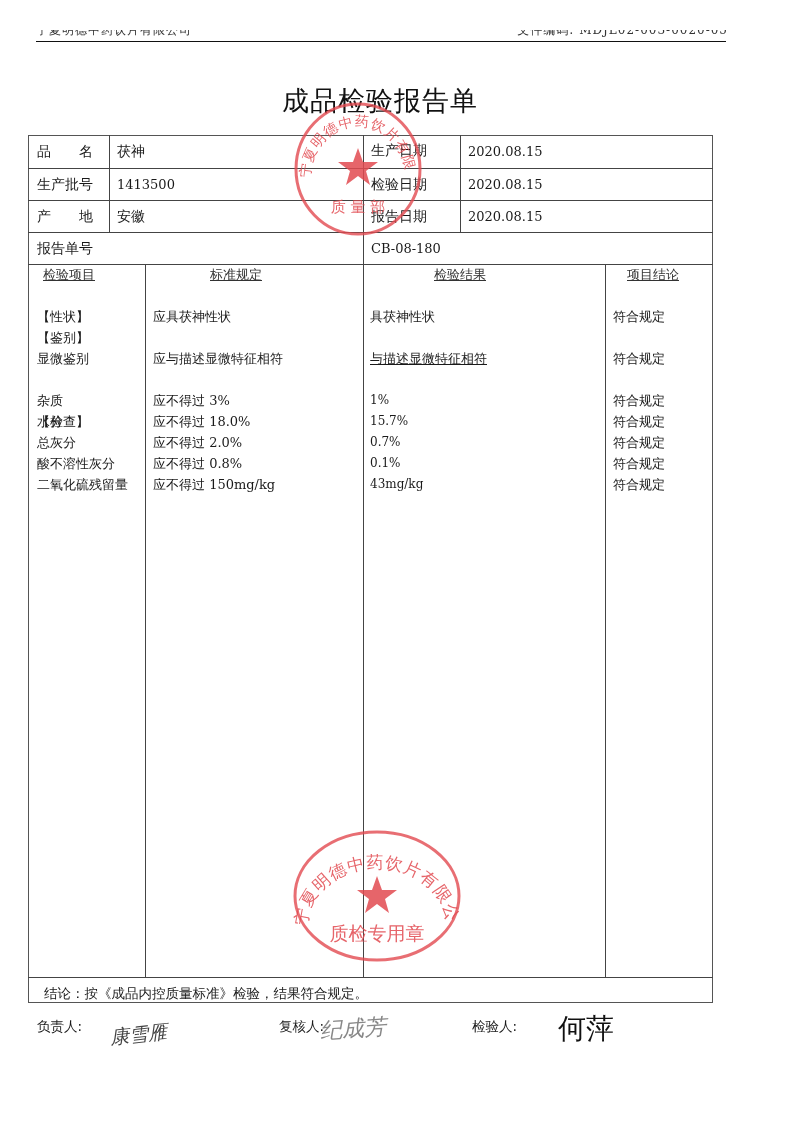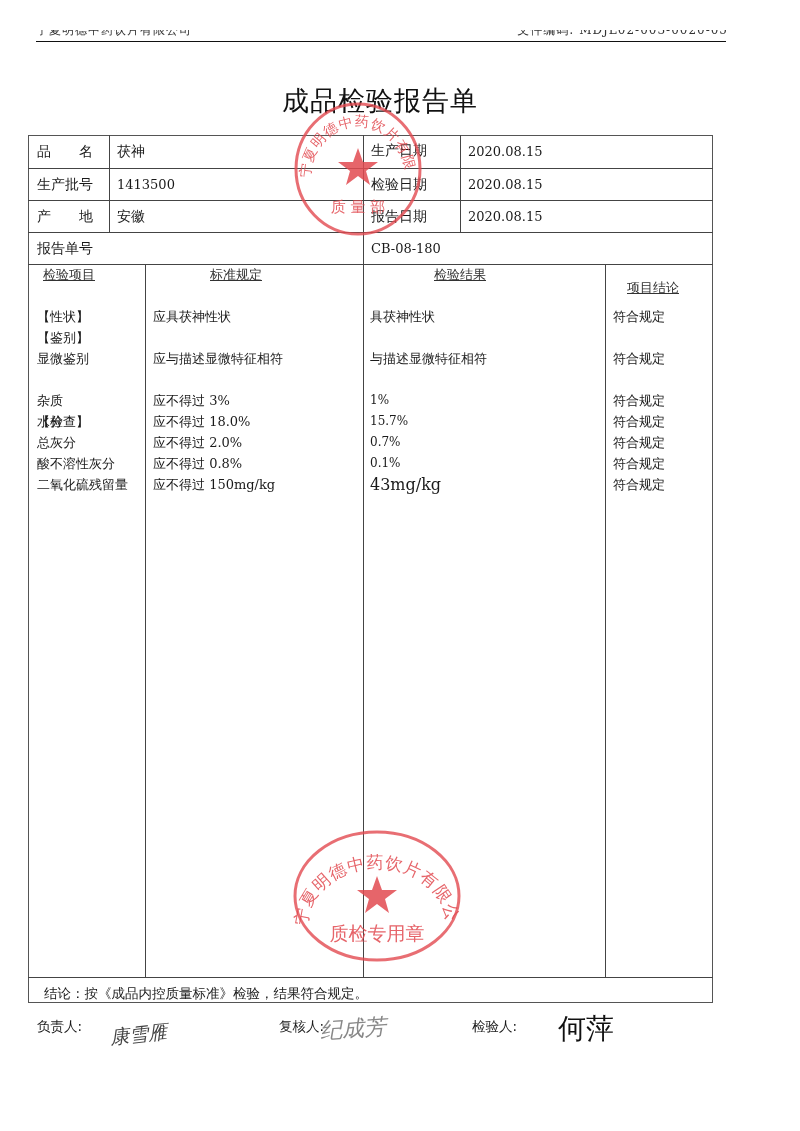--- a/index.html
+++ b/index.html
@@ -65,32 +65,32 @@
 <div class="cell" style="left:117px;top:206px;">安徽</div>
 <div class="cell" style="left:371px;top:206px;">报告日期</div>
 <div class="cell mono" style="left:468px;top:207px;">2020.08.15</div>
 
 <div class="cell" style="left:37px;top:238px;">报告单号</div>
 <div class="cell mono" style="left:371px;top:239px;">CB-08-180</div>
 
 <div class="colhead" style="left:43px;">检验项目</div>
 <div class="colhead" style="left:210px;">标准规定</div>
 <div class="colhead" style="left:434px;">检验结果</div>
-<div class="colhead" style="left:627px;margin-top:13px;">项目结论</div>
+<div class="colhead" style="left:627px;">项目结论</div>
 
 <div class="row" style="left:37px;top:306px;">【性状】</div>
 <div class="row" style="left:153px;top:306px;">应具茯神性状</div>
 <div class="row" style="left:370px;top:306px;">具茯神性状</div>
 <div class="row" style="left:613px;top:306px;">符合规定</div>
 
 <div class="row" style="left:37px;top:327px;">【鉴别】</div>
 
 <div class="row" style="left:37px;top:348px;">显微鉴别</div>
 <div class="row" style="left:153px;top:348px;">应与描述显微特征相符</div>
-<div class="row" style="left:370px;top:348px;">与描述显微特征相符</div>
+<div class="row" style="left:370px;top:348px;text-decoration:underline;">与描述显微特征相符</div>
 <div class="row" style="left:613px;top:348px;">符合规定</div>
 
 <div class="row" style="left:37px;top:369px;margin-top:42px;">【检查】</div>
 
 <div class="row" style="left:37px;top:390px;">杂质</div>
 <div class="row" style="left:153px;top:390px;">应不得过 3%</div>
 <div class="row" style="left:370px;top:390px;font-size:12px;">1%</div>
 <div class="row" style="left:613px;top:390px;">符合规定</div>
 
 <div class="row" style="left:37px;top:411px;">水分</div>
@@ -103,21 +103,21 @@
 <div class="row" style="left:370px;top:432px;font-size:12px;">0.7%</div>
 <div class="row" style="left:613px;top:432px;">符合规定</div>
 
 <div class="row" style="left:37px;top:453px;">酸不溶性灰分</div>
 <div class="row" style="left:153px;top:453px;">应不得过 0.8%</div>
 <div class="row" style="left:370px;top:453px;font-size:12px;">0.1%</div>
 <div class="row" style="left:613px;top:453px;">符合规定</div>
 
 <div class="row" style="left:37px;top:474px;">二氧化硫残留量</div>
 <div class="row" style="left:153px;top:474px;">应不得过 150mg/kg</div>
-<div class="row" style="left:370px;top:474px;font-size:16px;">43mg/kg</div>
+<div class="row" style="left:370px;top:474px;font-size:12px;">43mg/kg</div>
 <div class="row" style="left:613px;top:474px;">符合规定</div>
 
 <div class="conclusion">结论：按《成品内控质量标准》检验，结果符合规定。</div>
 
 <div class="sig-label" style="left:37px;">负责人:</div>
 <div class="signature" style="left:110px;top:1022px;font-size:19px;transform:rotate(-6deg);font-style:italic;color:#444;">康雪雁</div>
 
 <div class="sig-label" style="left:279px;">复核人:</div>
 <div class="signature" style="left:320px;top:1014px;font-size:22px;font-style:italic;color:#888;transform:rotate(-4deg);">纪成芳</div>
 

